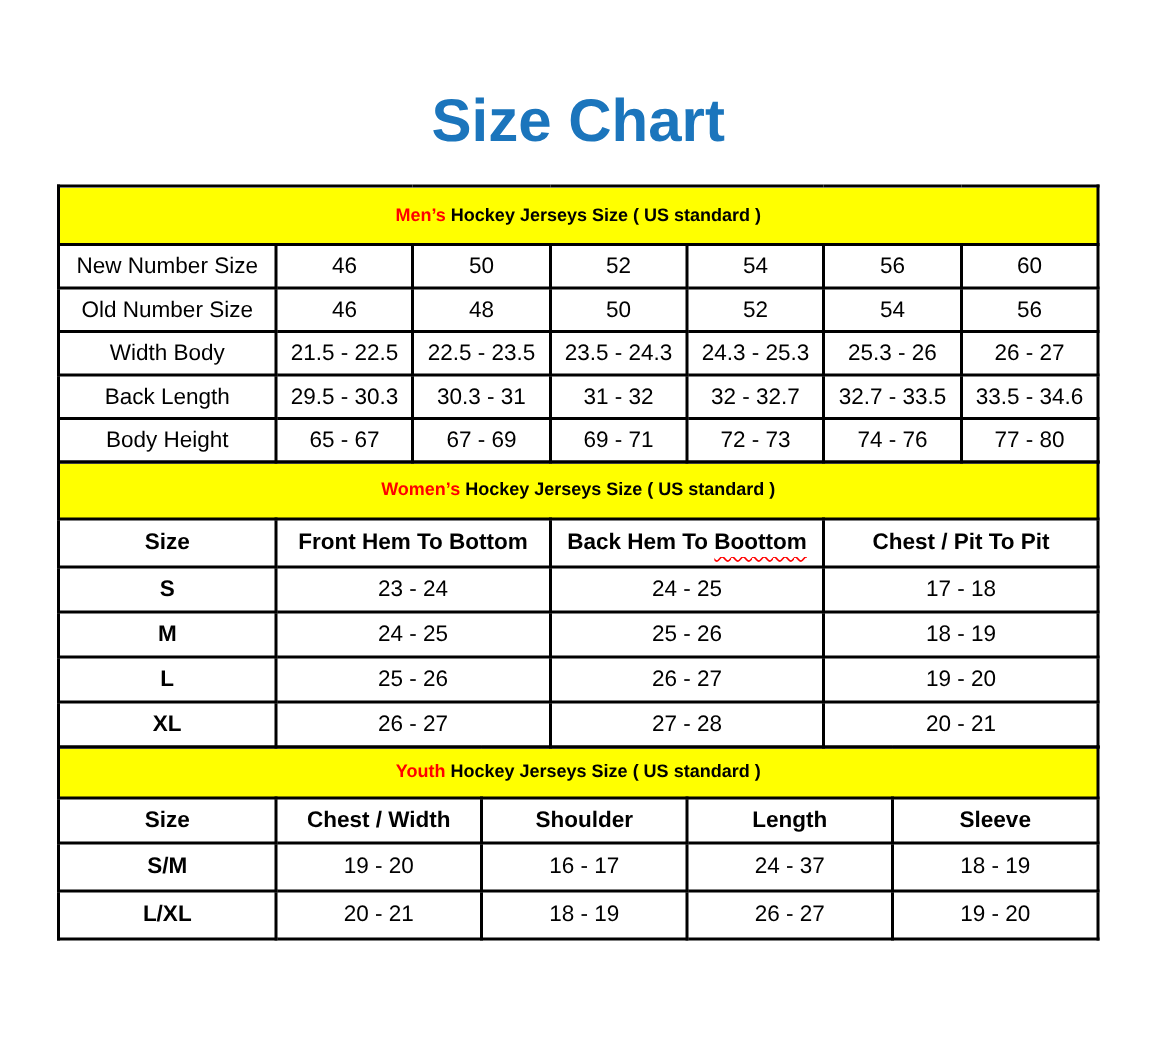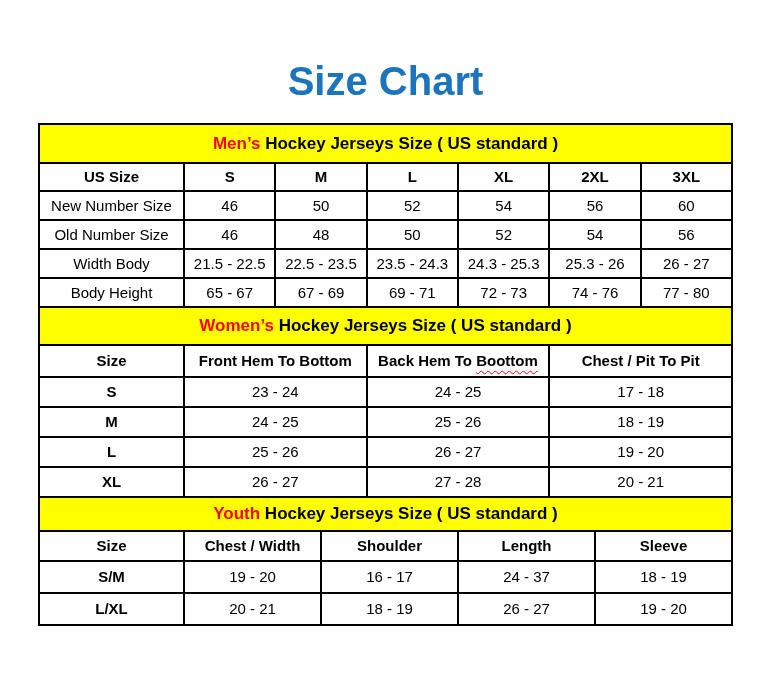--- a/index.html
+++ b/index.html
@@ -43,21 +43,21 @@
     padding: 0 2px;
     font-size: 15px;
     line-height: 1.15;
     overflow: hidden;
     white-space: nowrap;
   }
   col.col-label { width: 145px; }
   .band-row td {
     background: #FFFF00;
     font-weight: 700;
-    font-size: 17px;
+    font-size: 12px;
     height: 36px;
   }
   .mens  .band-row td { height: 37px; }
   .youth .band-row td { height: 32px; }
   .hl { color: #FF0000; }
   .hdr-row td { font-weight: 700; height: 26px; }
   .womens .hdr-row td { height: 30px; }
   .youth  .hdr-row td { height: 28px; }
   .data-row td { height: 27px; }
   .womens .data-row td { height: 28px; }
@@ -83,29 +83,20 @@
 
     <table class="size-table mens">
       <colgroup>
           <col class="col-label">
           <col span="6">
         </colgroup>
       <tbody>
         <tr class="band-row">
           <td colspan="7"><span class="hl">Men’s</span><span> Hockey Jerseys Size ( US standard )</span></td>
         </tr>
-        <tr class="hdr-row">
-          <td>US Size</td>
-          <td>S</td>
-          <td>M</td>
-          <td>L</td>
-          <td>XL</td>
-          <td>2XL</td>
-          <td>3XL</td>
-        </tr>
         <tr class="data-row">
           <td class="lbl">New Number Size</td>
           <td>46</td>
           <td>50</td>
           <td>52</td>
           <td>54</td>
           <td>56</td>
           <td>60</td>
         </tr>
         <tr class="data-row">
@@ -118,20 +109,29 @@
           <td>56</td>
         </tr>
         <tr class="data-row">
           <td class="lbl">Width Body</td>
           <td>21.5 - 22.5</td>
           <td>22.5 - 23.5</td>
           <td>23.5 - 24.3</td>
           <td>24.3 - 25.3</td>
           <td>25.3 - 26</td>
           <td>26 - 27</td>
+        </tr>
+        <tr class="data-row">
+          <td class="lbl">Back Length</td>
+          <td>29.5 - 30.3</td>
+          <td>30.3 - 31</td>
+          <td>31 - 32</td>
+          <td>32 - 32.7</td>
+          <td>32.7 - 33.5</td>
+          <td>33.5 - 34.6</td>
         </tr>
         <tr class="data-row">
           <td class="lbl">Body Height</td>
           <td>65 - 67</td>
           <td>67 - 69</td>
           <td>69 - 71</td>
           <td>72 - 73</td>
           <td>74 - 76</td>
           <td>77 - 80</td>
         </tr>

